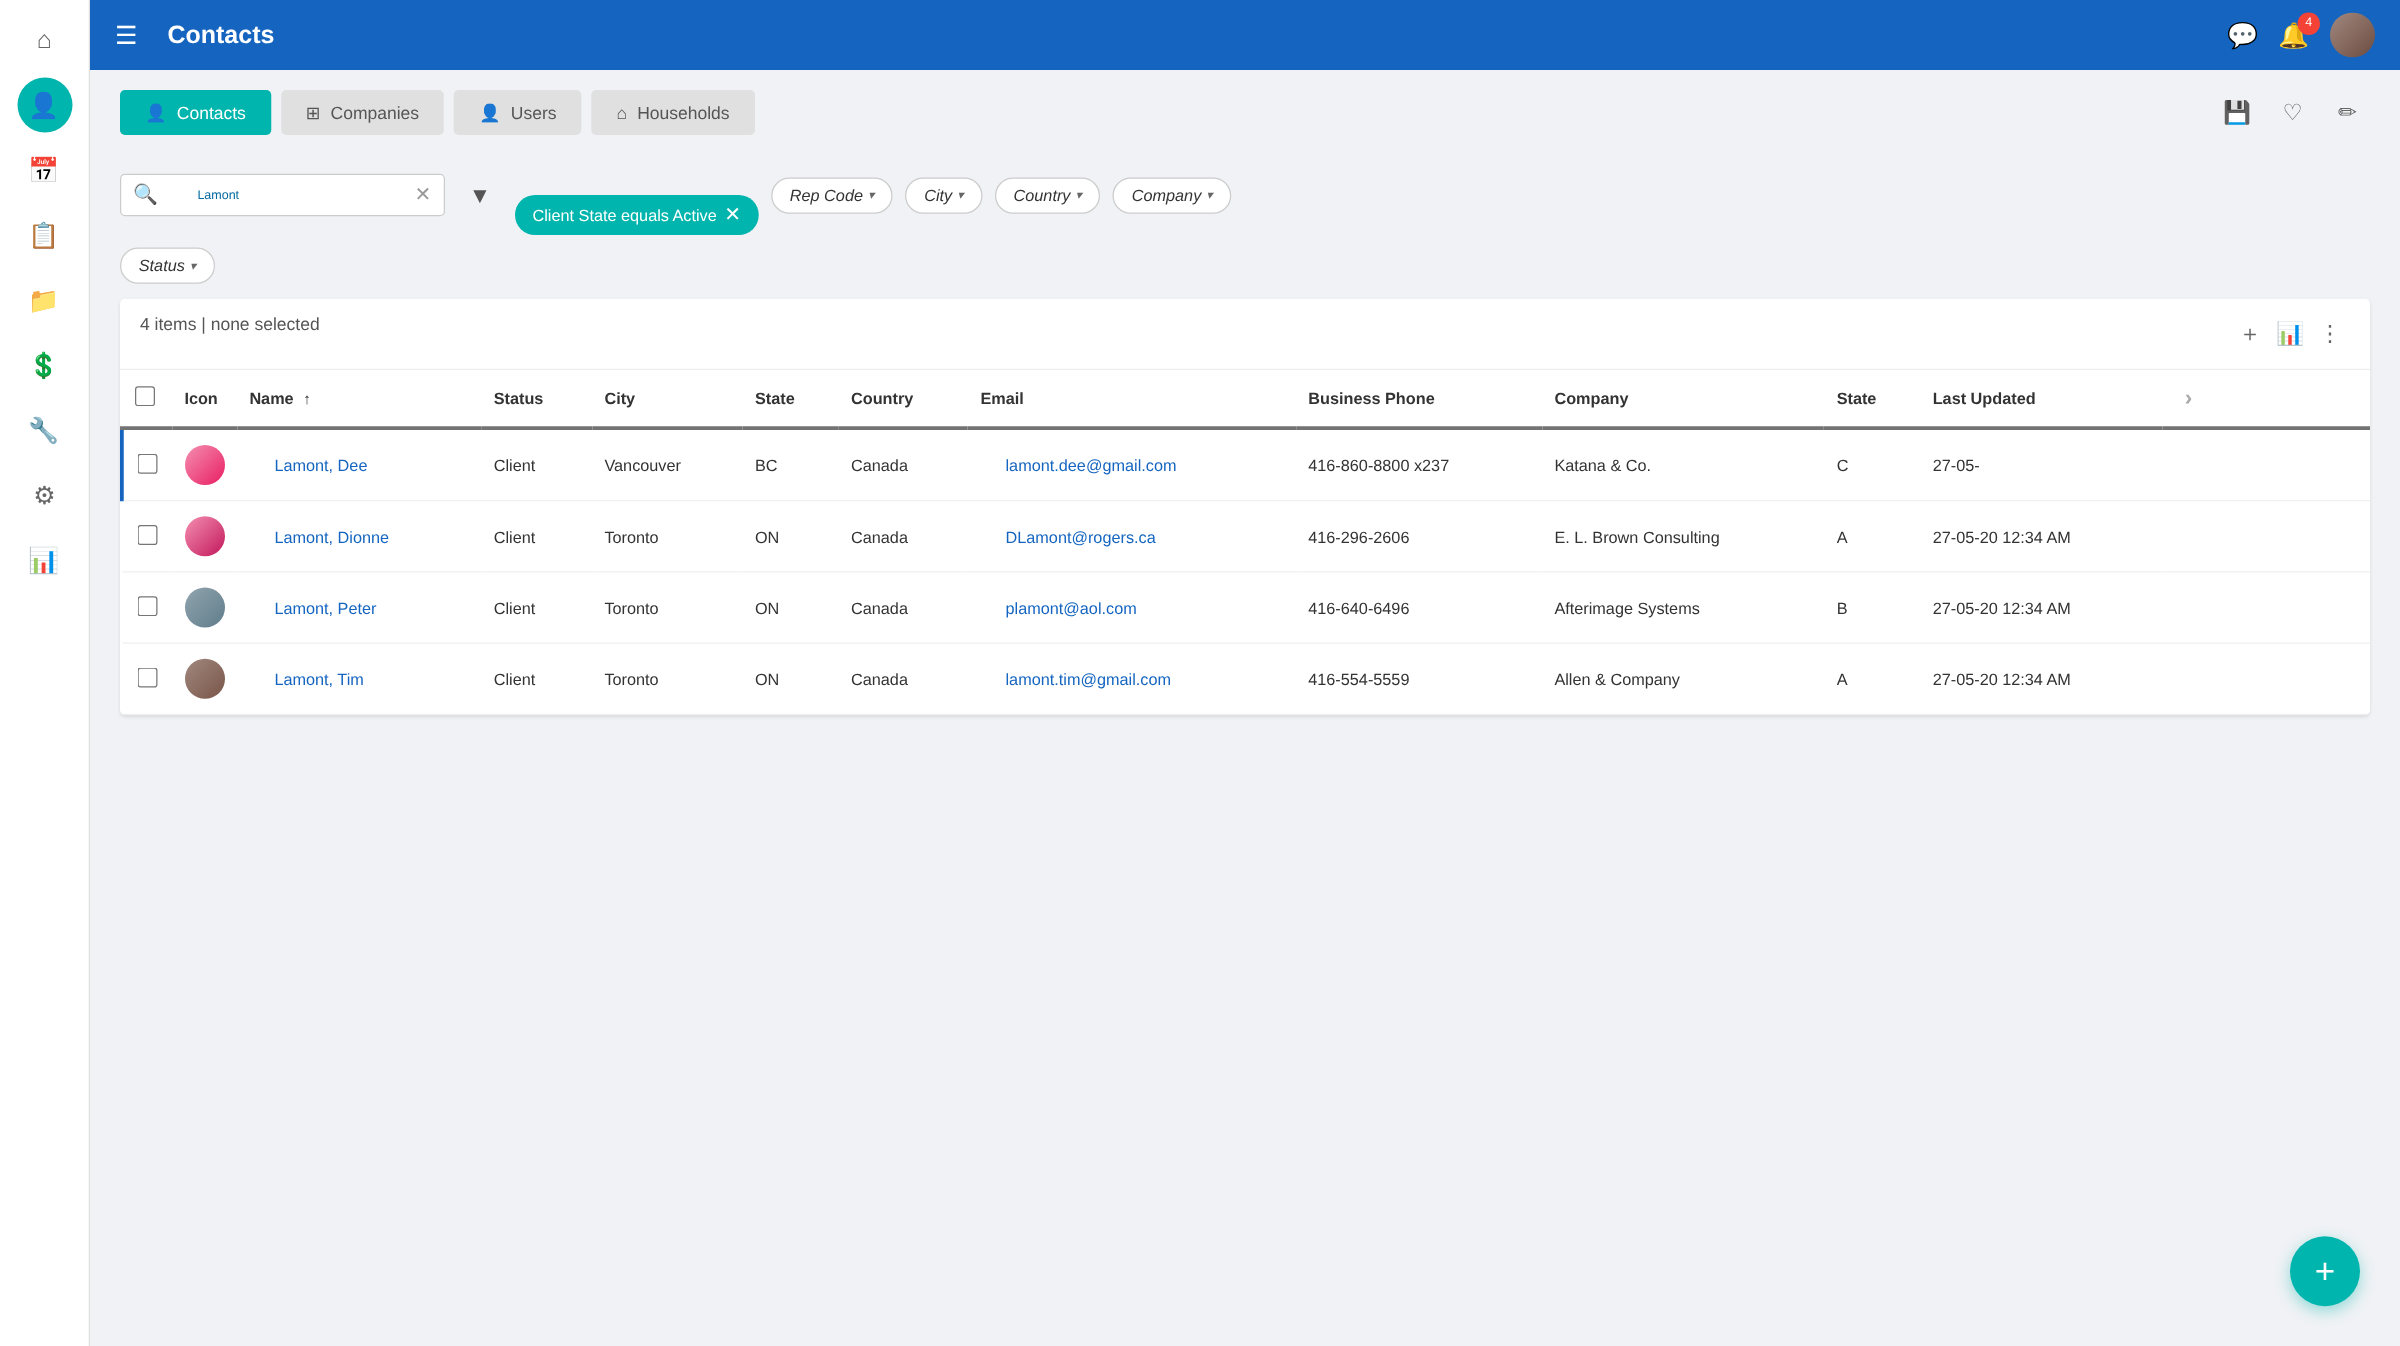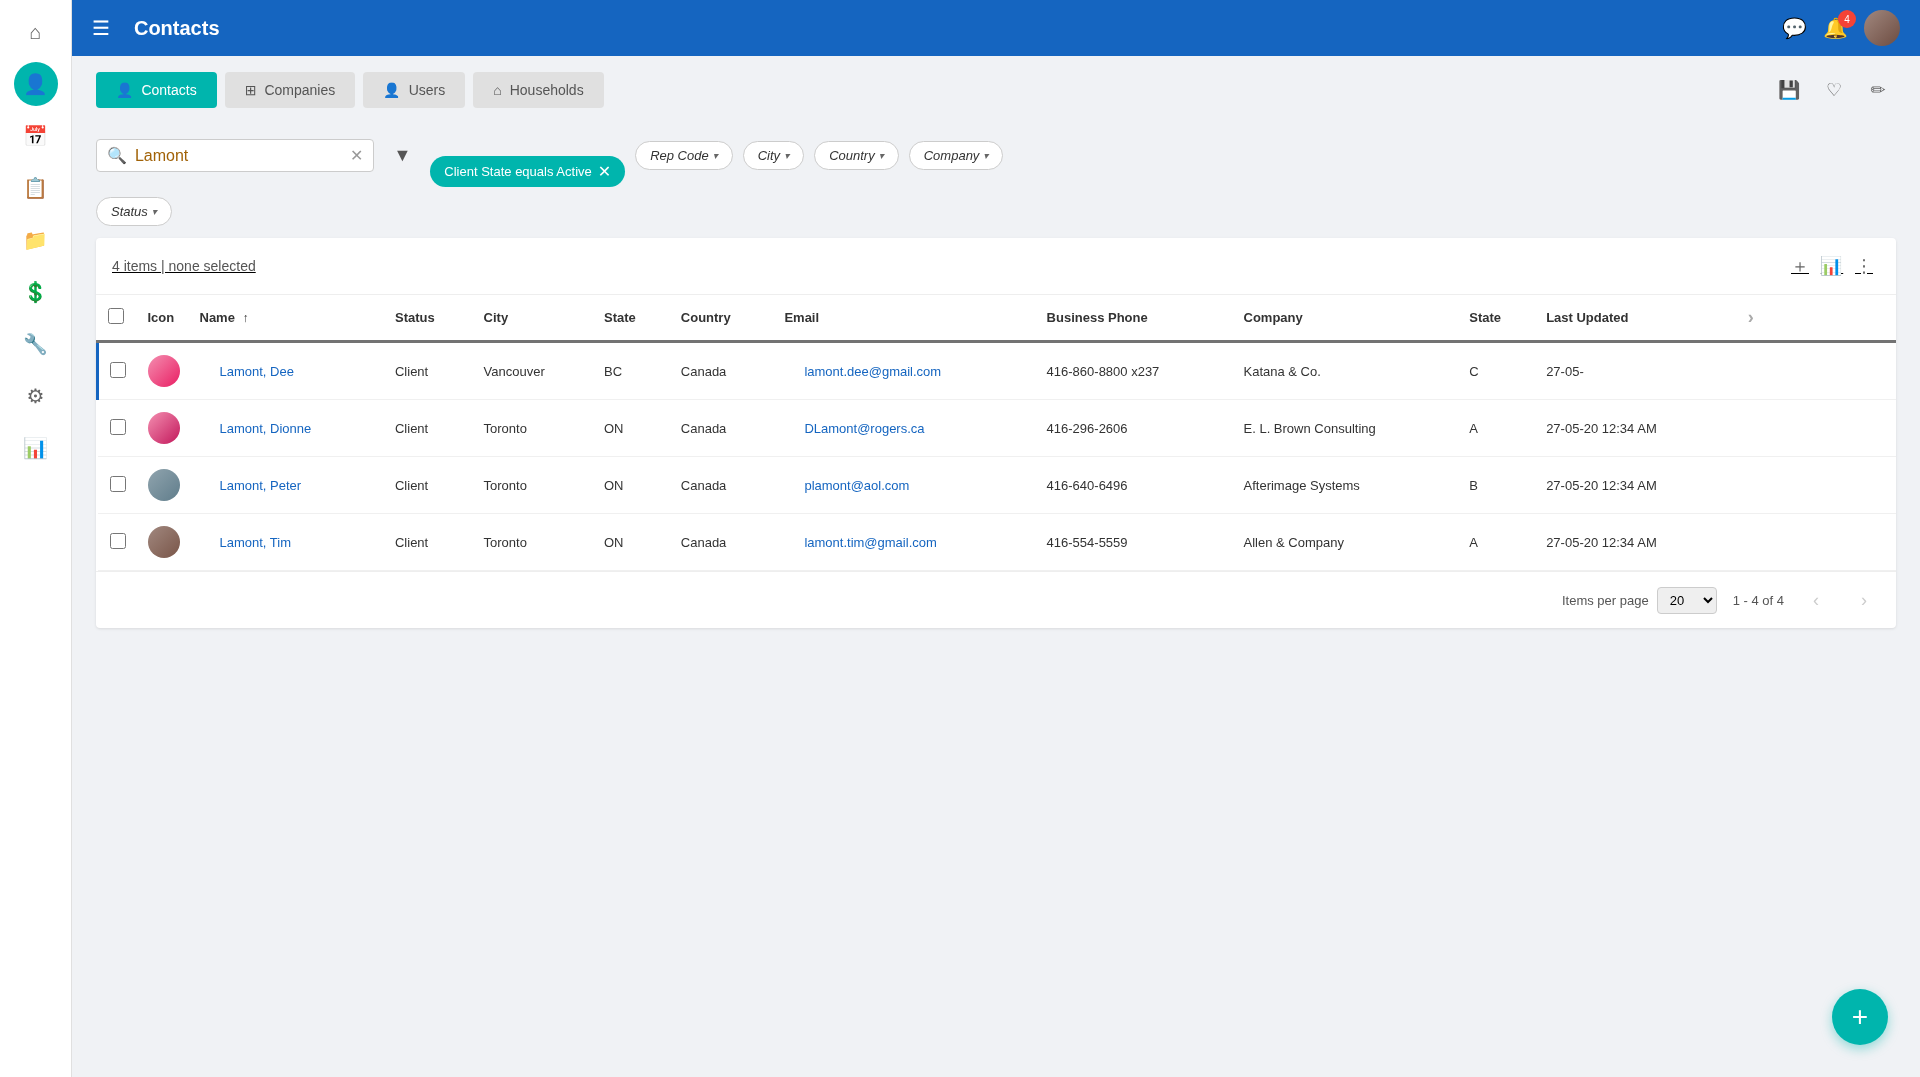--- a/index.html
+++ b/index.html
@@ -100,21 +100,21 @@
       margin-bottom: 10px;
       flex-wrap: wrap;
     }
     .search-box {
       display: flex; align-items: center;
       border: 1px solid #ccc; border-radius: 4px;
       background: #fff; padding: 6px 10px;
       gap: 8px; min-width: 260px;
     }
     .search-box input {
-      border: none; outline: none; font-size: 16px; flex: 1; color: #a16207;
+      border: none; outline: none; font-size: 10px; flex: 1; color: #0369a1; margin-left: 23px;
     }
     .search-icon { color: #999; font-size: 16px; }
     .clear-icon { color: #999; font-size: 16px; cursor: pointer; }
     .filter-icon-btn {
       width: 36px; height: 36px;
       display: flex; align-items: center; justify-content: center;
       cursor: pointer; color: #555; font-size: 18px;
     }
     .active-filter-tag {
       display: flex; align-items: center; gap: 6px;
@@ -136,24 +136,23 @@
     .filter-row2 { margin-bottom: 12px; }
 
     
     .table-card {
       background: #fff;
       border-radius: 4px;
       box-shadow: 0 1px 3px rgba(0,0,0,0.1);
       overflow: hidden;
     }
     .table-toolbar {
-      display: flex; align-items: center;
+      display: flex; align-items: flex-start;
       padding: 12px 16px;
       border-bottom: 1px solid #eee;
-      text-decoration: underline;
     }
     .table-toolbar .count-label { flex: 1; color: #555; font-size: 14px; }
     .toolbar-action {
       width: 32px; height: 32px;
       display: flex; align-items: center; justify-content: center;
       cursor: pointer; color: #666; font-size: 18px;
       border: none; background: transparent;
     }
 
     
@@ -483,34 +482,20 @@
         <div class="row-actions">
           <div class="row-action-btn" title="Edit">✏</div>
           <div class="row-action-btn" title="Email">✉</div>
           <div class="row-action-btn" title="More">⋮</div>
         </div>
       </td>
     </tr>
           </tbody>
       </table>
 
-      <div class="table-footer">
-        <div class="items-per-page">
-          <span>Items per page</span>
-          <select class="per-page-select">
-            <option>10</option>
-            <option selected="">20</option>
-            <option>50</option>
-            <option>100</option>
-          </select>
-        </div>
-        <span class="pagination-info">1 - 4 of 4</span>
-        <button class="pagination-btn" disabled="">‹</button>
-        <button class="pagination-btn" disabled="">›</button>
-      </div>
     </div>
 
   </div>
 </div>
 
 <button class="fab">
   <span>+</span>
 </button>
 
 </body></html>

